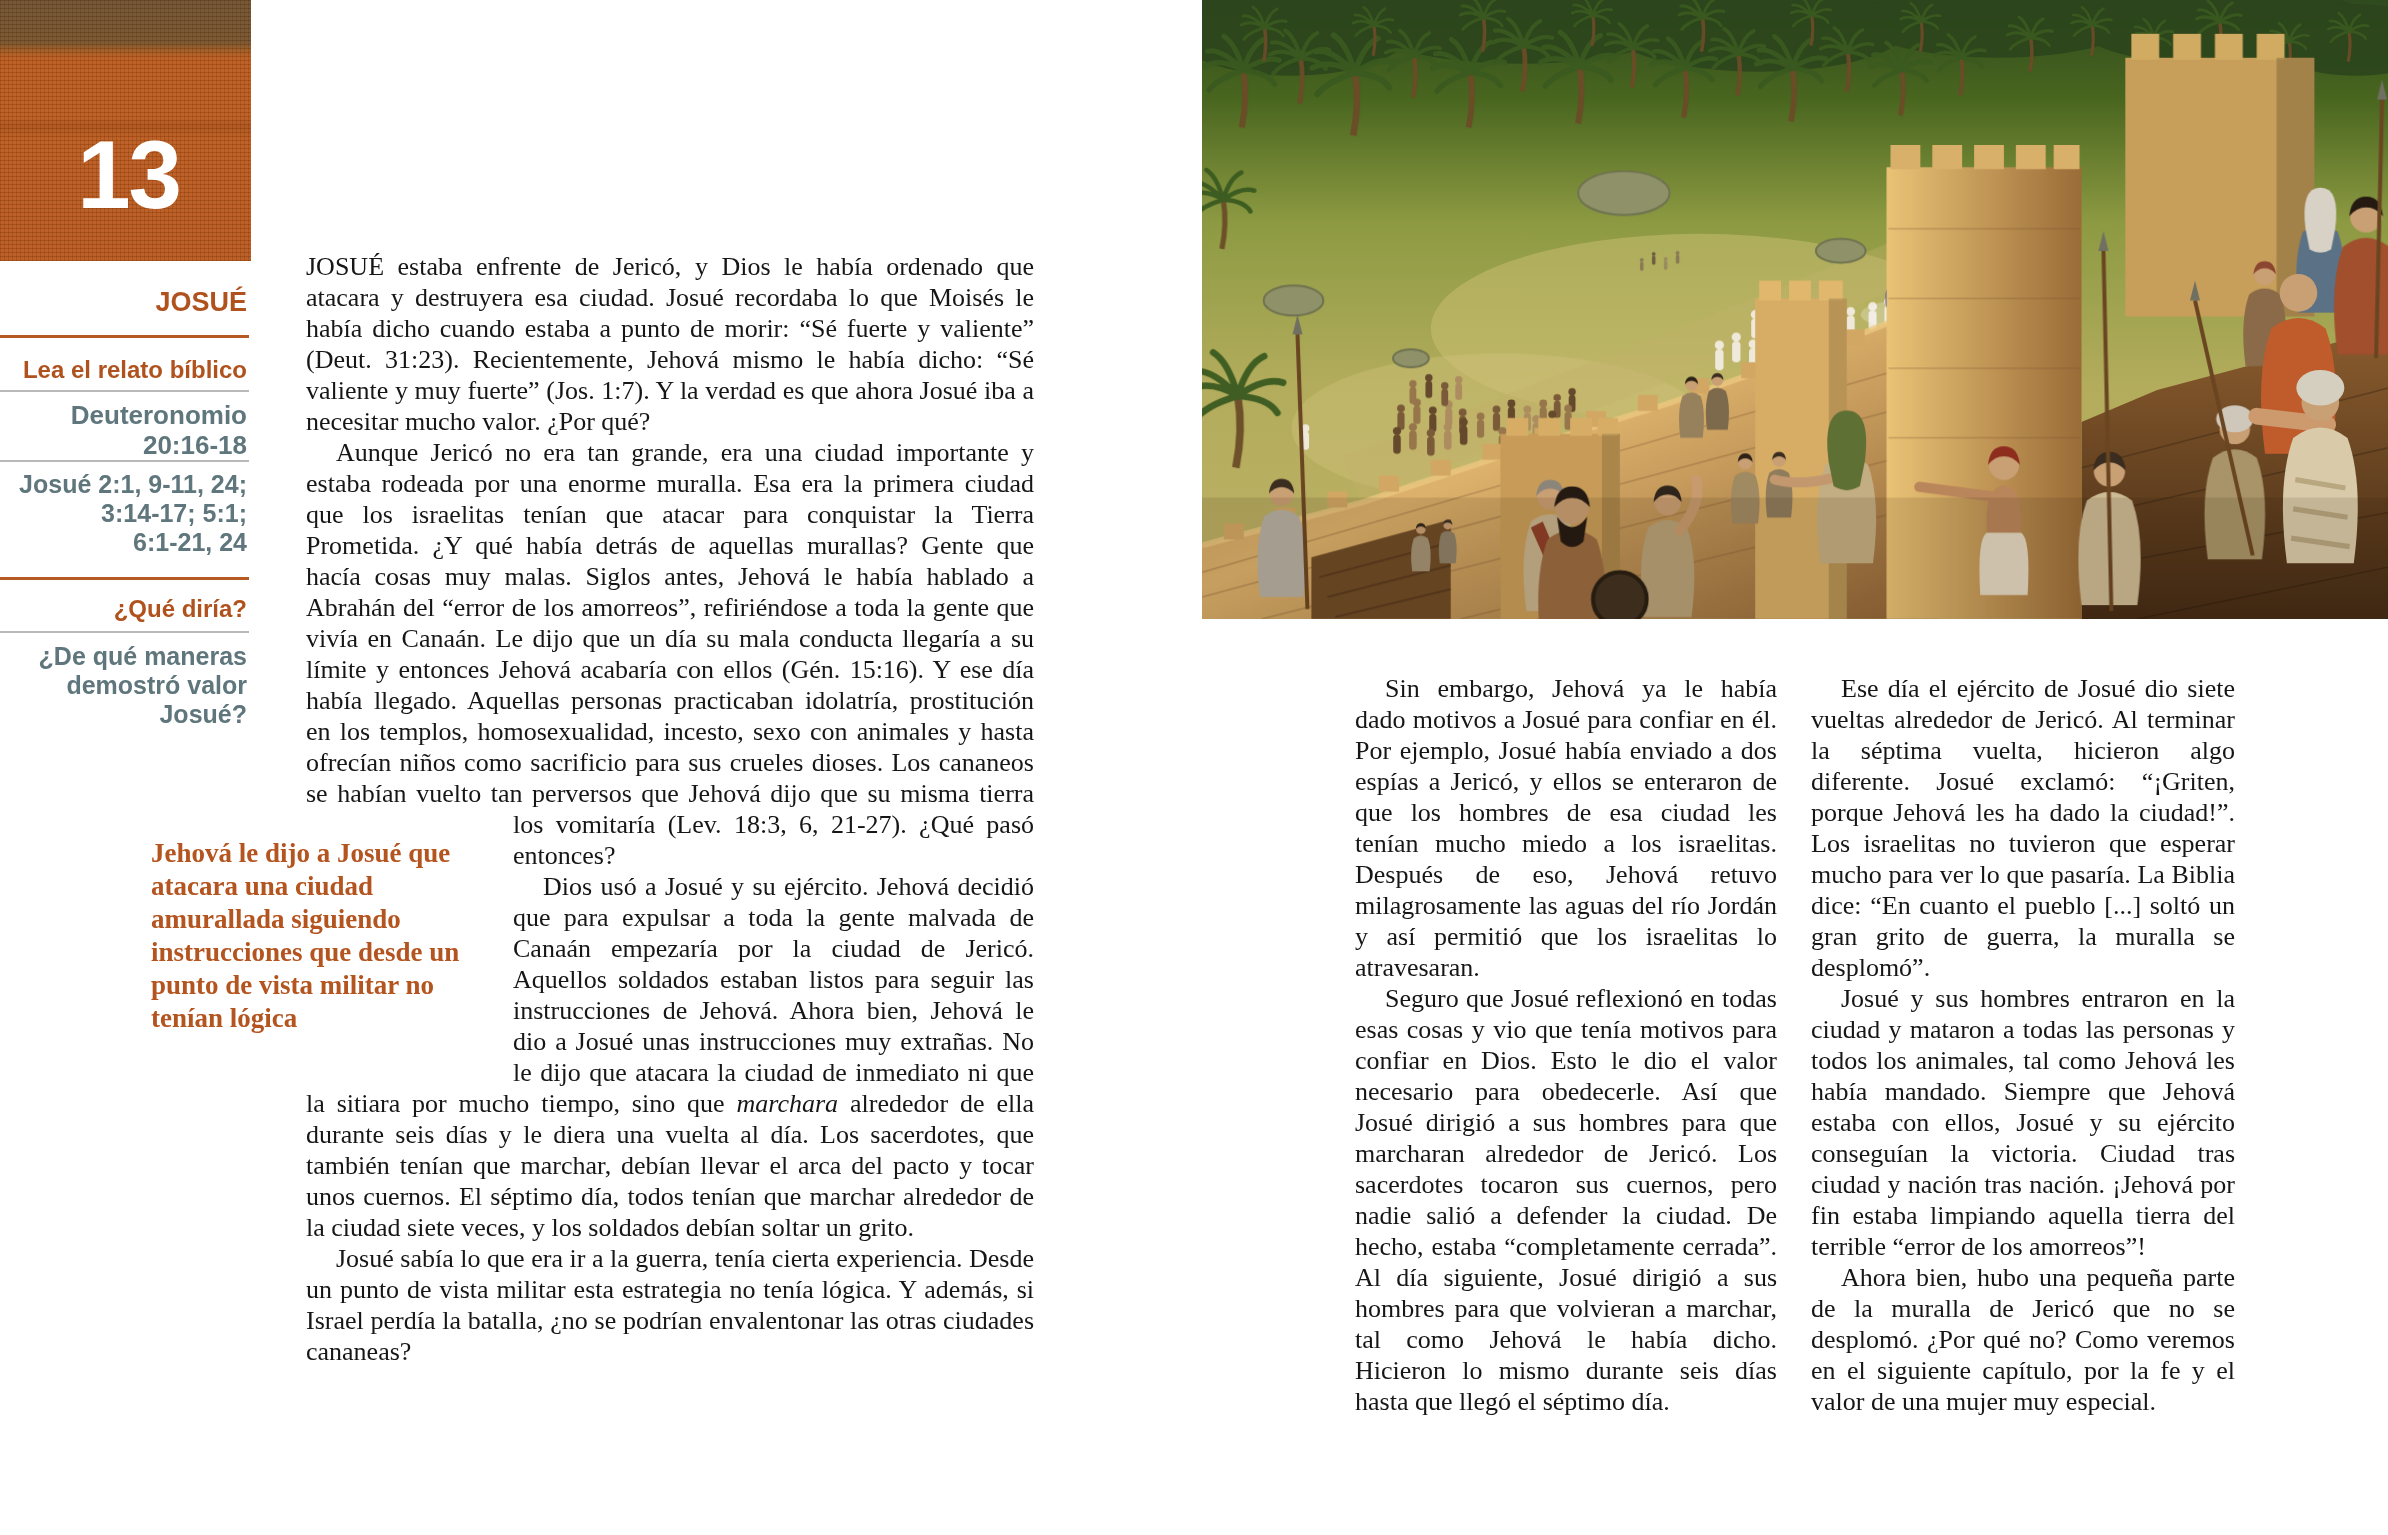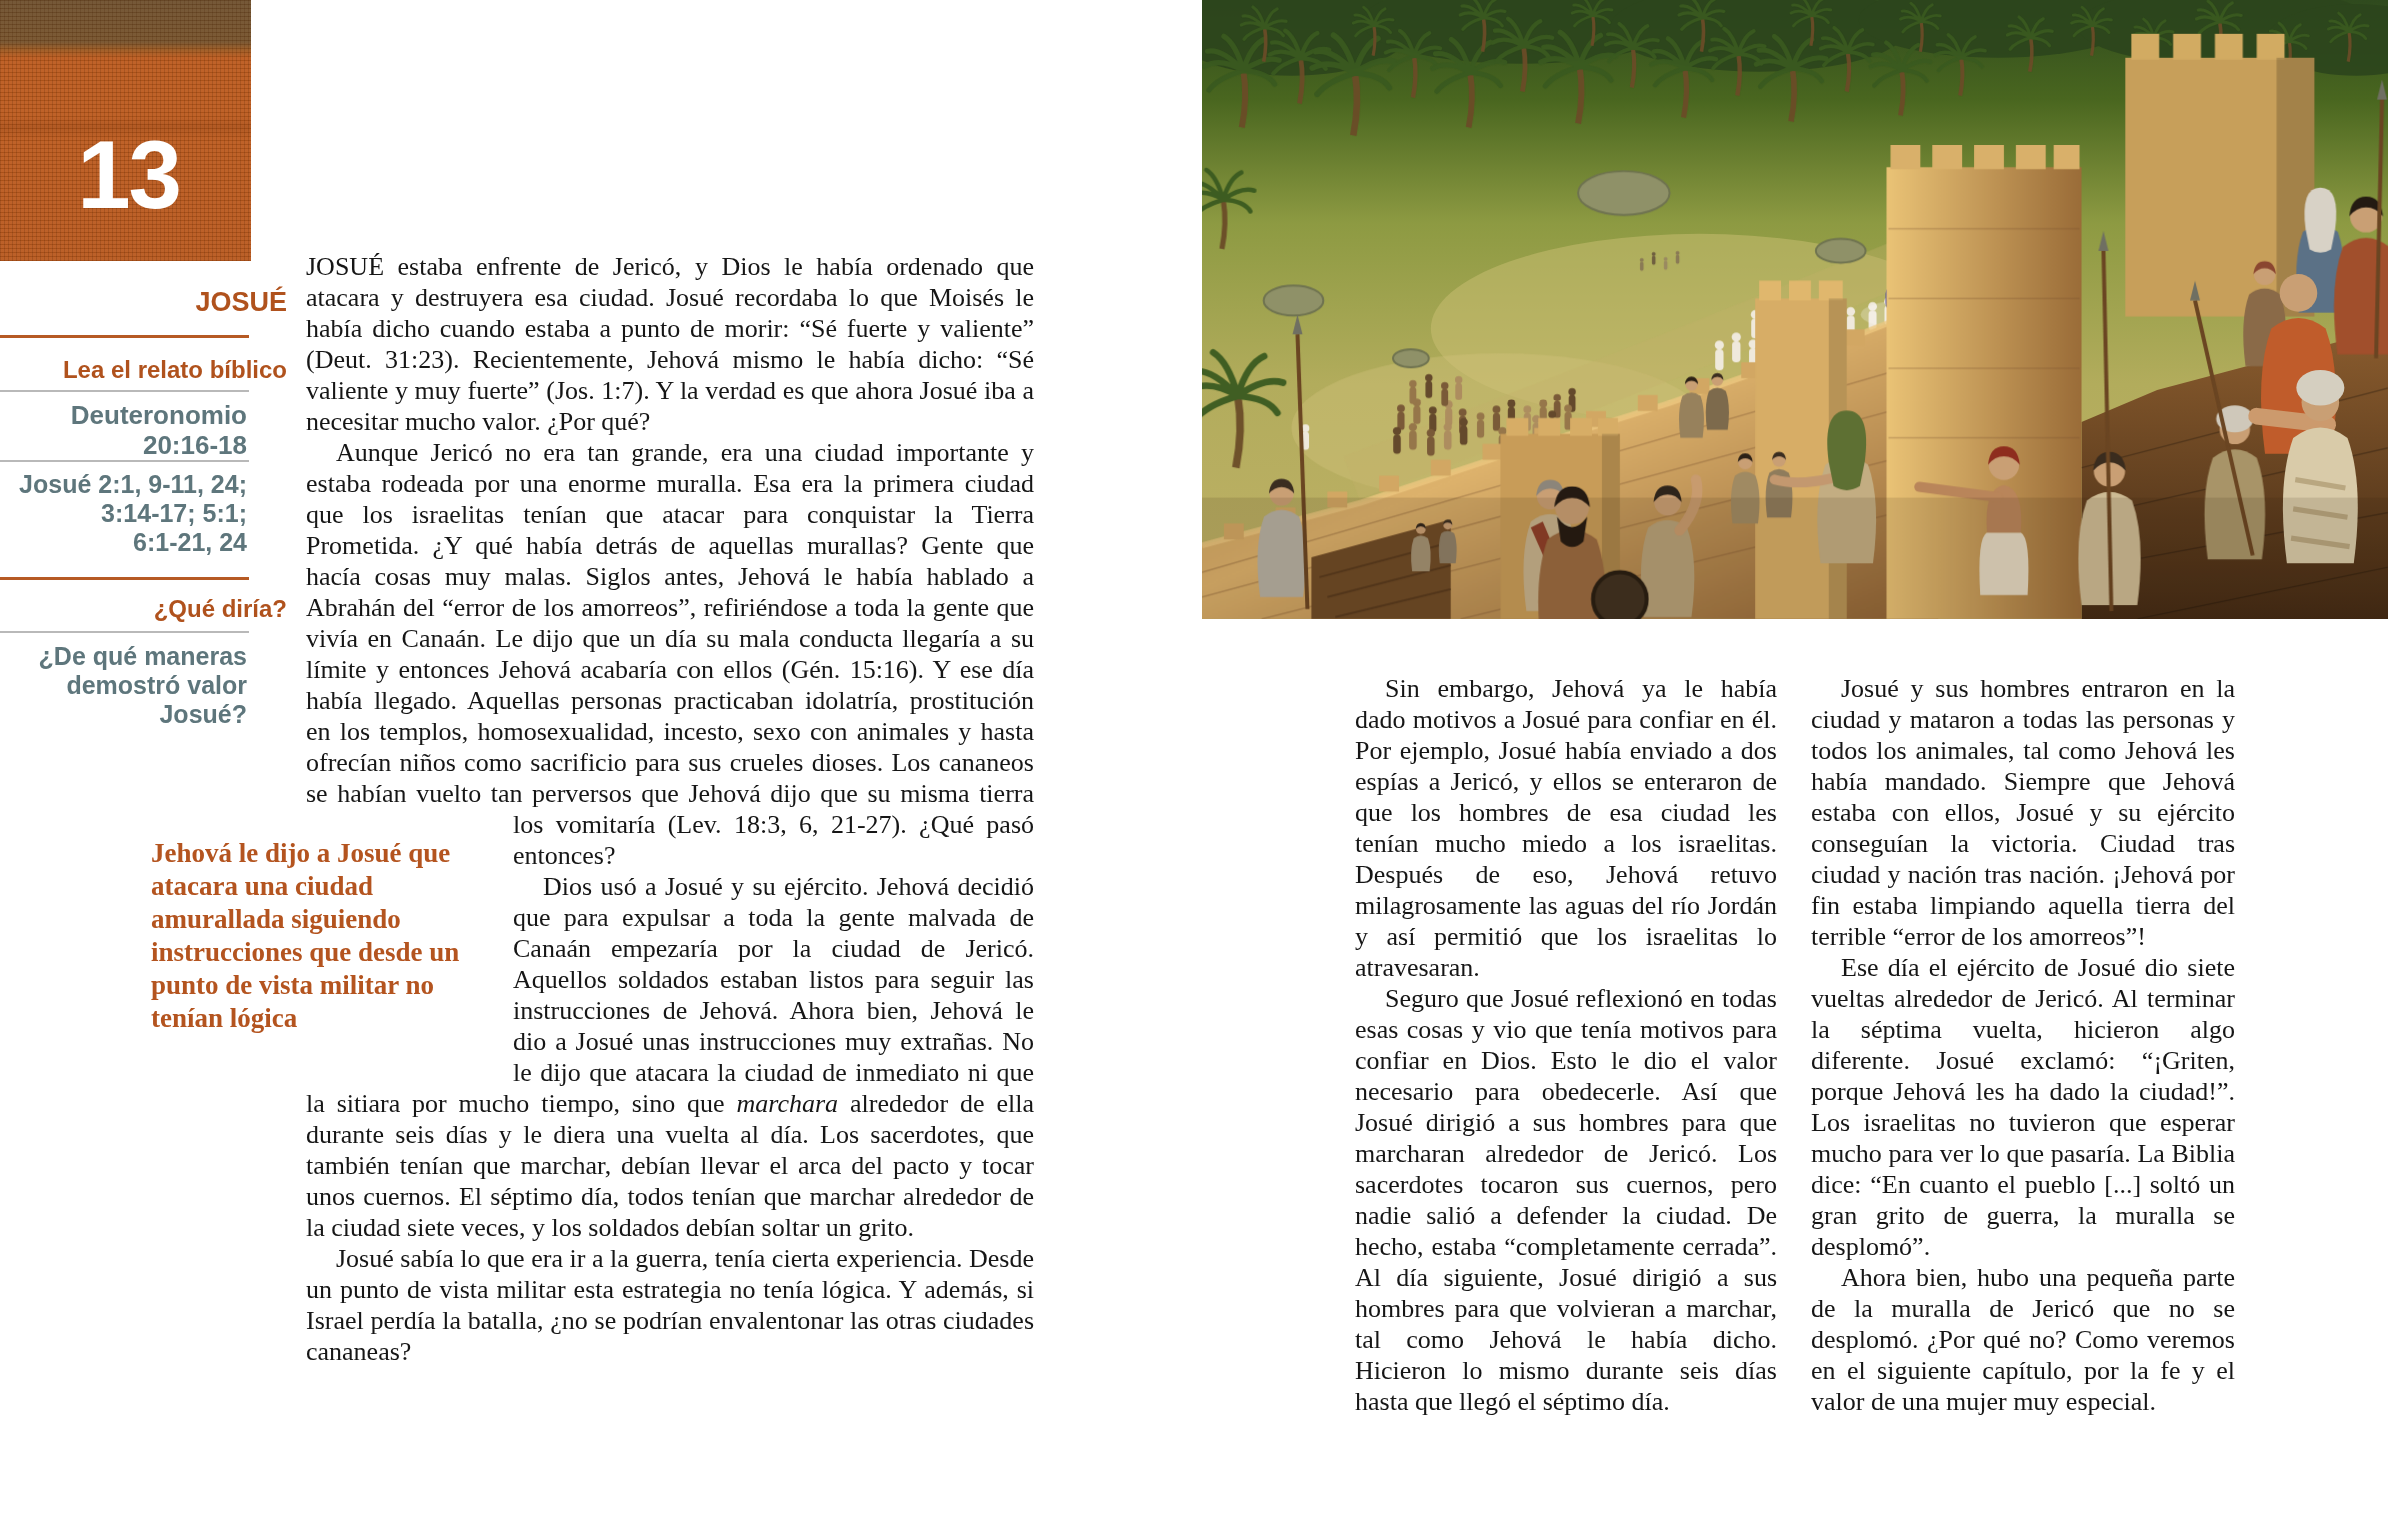--- a/index.html
+++ b/index.html
@@ -14,21 +14,21 @@
       repeating-linear-gradient(0deg, rgba(60,28,4,.14) 0 1px, rgba(255,255,255,.05) 1px 4px),
       linear-gradient(180deg,#6e4f2d 0,#75512a 42px,#9c5820 50px,#bc5a1d 58px,#bc5a1d 117px,#ae5118 127px,#bc5a1d 139px,#b8581d 100%);}
   .chapter-num{position:absolute;left:0;top:127px;width:180px;text-align:right;
     font-family:"Liberation Sans",sans-serif;font-weight:bold;font-size:96px;line-height:1;
     color:#ffffff;letter-spacing:-2px;}
 
   
   .sidebar{position:absolute;left:0;top:0;width:249px;height:896px;}
   .sb-item{position:absolute;left:0;width:247px;text-align:right;
            font-family:"Liberation Sans",sans-serif;font-weight:bold;}
-  .sb-orange{color:#b0521d;padding-left:40px;}
+  .sb-orange{color:#b0521d;}
   .sb-slate{color:#5e767c;}
   .rule{position:absolute;left:0;width:249px;}
   .rule-orange{height:3px;background:#b65a24;}
   .rule-gray{height:2px;background:#b9b9b9;}
 
   
   .title{position:absolute;left:306px;top:94px;width:736px;
     font-family:"Liberation Sans",sans-serif;font-weight:bold;
     font-size:48px;line-height:57px;color:#50666b;letter-spacing:-0.5px;}
   .bodycol{position:absolute;left:306px;top:251px;width:728px;
@@ -480,19 +480,19 @@
       <rect x="0" y="0" width="1192" height="622" fill="none"></rect>
       <rect x="0" y="500" width="1192" height="122" fill="#2a1708" opacity=".12"></rect>
     </svg>
   </div>
 
   <div class="colA">
     <p>Sin embargo, Jehová ya le había dado motivos a Josué para confiar en él. Por ejemplo, Josué había enviado a dos espías a Jericó, y ellos se enteraron de que los hombres de esa ciudad les tenían mucho miedo a los israelitas. Después de eso, Jehová retuvo milagrosamente las aguas del río Jordán y así permitió que los israelitas lo atravesaran.</p>
     <p>Seguro que Josué reflexionó en todas esas cosas y vio que tenía motivos para confiar en Dios. Esto le dio el valor necesario para obedecerle. Así que Josué dirigió a sus hombres para que marcharan alrededor de Jericó. Los sacerdotes tocaron sus cuernos, pero nadie salió a defender la ciudad. De hecho, estaba “completamente cerrada”. Al día siguiente, Josué dirigió a sus hombres para que volvieran a marchar, tal como Jehová le había dicho. Hicieron lo mismo durante seis días hasta que llegó el séptimo día.</p>
   </div>
   <div class="colB">
+    <p>Ese día el ejército de Josué dio siete vueltas alrededor de Jericó. Al terminar la séptima vuelta, hicieron algo diferente. Josué exclamó: “¡Griten, porque Jehová les ha dado la ciudad!”. Los israelitas no tuvieron que esperar mucho para ver lo que pasaría. La Biblia dice: “En cuanto el pueblo [...] soltó un gran grito de guerra, la muralla se desplomó”.</p>
     <p>Josué y sus hombres entraron en la ciudad y mataron a todas las personas y todos los animales, tal como Jehová les había mandado. Siempre que Jehová estaba con ellos, Josué y su ejército conseguían la victoria. Ciudad tras ciudad y nación tras nación. ¡Jehová por fin estaba limpiando aquella tierra del terrible “error de los amorreos”!</p>
-    <p>Ese día el ejército de Josué dio siete vueltas alrededor de Jericó. Al terminar la séptima vuelta, hicieron algo diferente. Josué exclamó: “¡Griten, porque Jehová les ha dado la ciudad!”. Los israelitas no tuvieron que esperar mucho para ver lo que pasaría. La Biblia dice: “En cuanto el pueblo [...] soltó un gran grito de guerra, la muralla se desplomó”.</p>
     <p>Ahora bien, hubo una pequeña parte de la muralla de Jericó que no se desplomó. ¿Por qué no? Como veremos en el siguiente capítulo, por la fe y el valor de una mujer muy especial.</p>
   </div>
 
 </div>
 
 
 </body></html>

